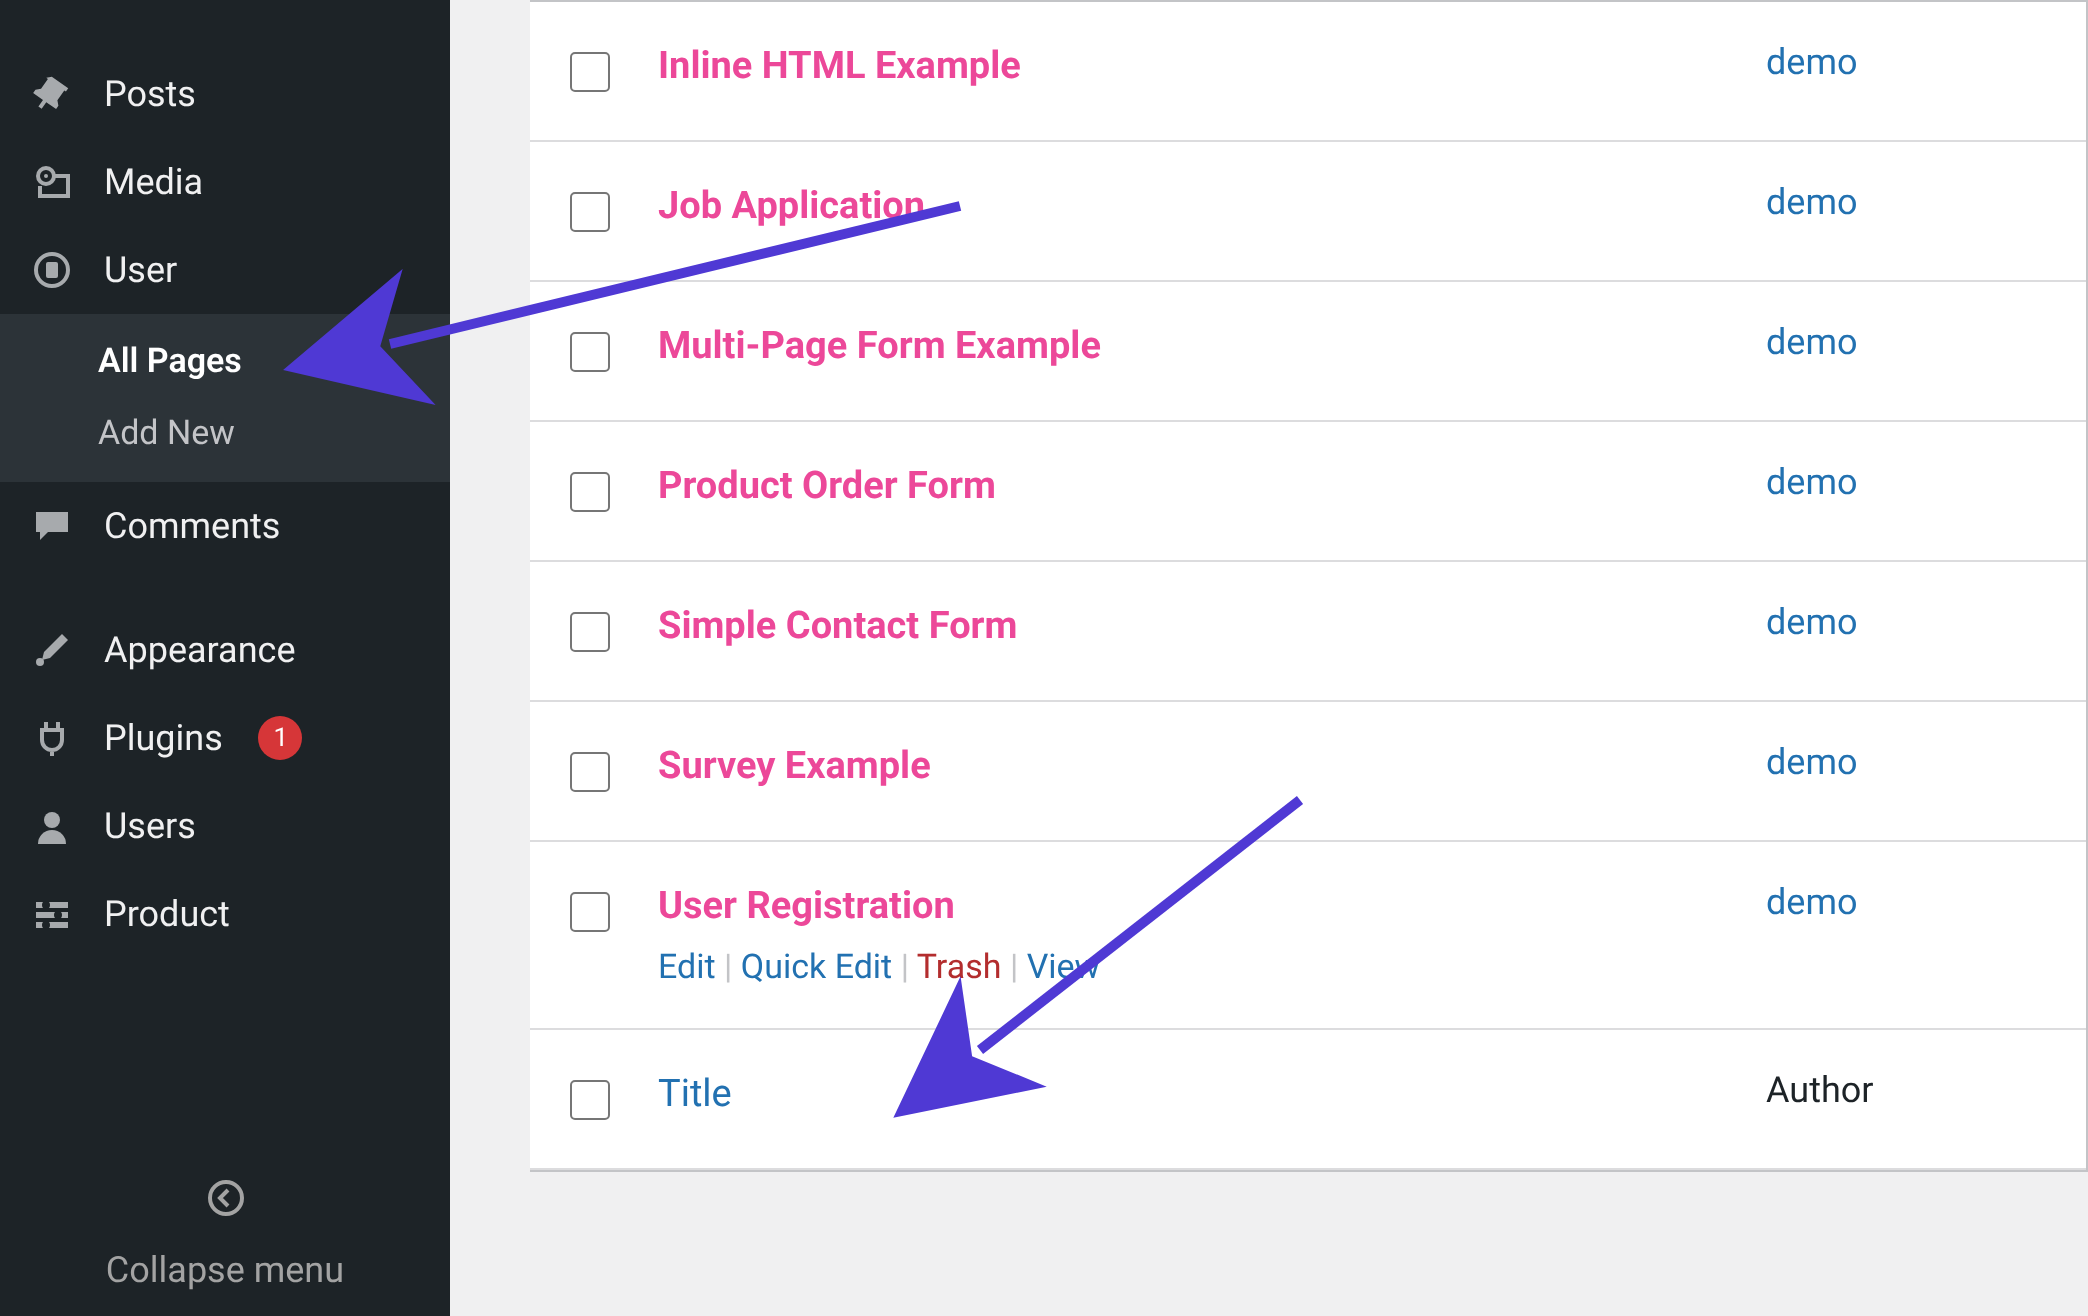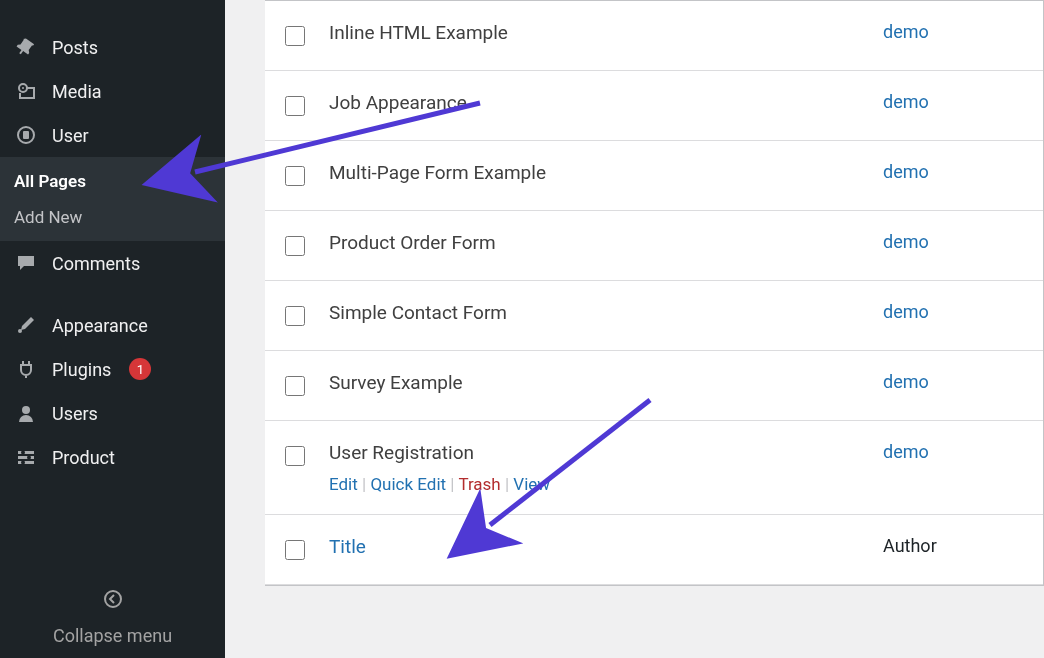--- a/index.html
+++ b/index.html
@@ -11,36 +11,36 @@
   .sidebar .spacer{height:25px;}
   .nav-item{display:flex;align-items:center;gap:14px;padding:10px 14px;color:#f0f0f1;cursor:pointer;}
   .nav-item .icon{width:24px;height:24px;display:flex;align-items:center;justify-content:center;color:#a7aaad;fill:#a7aaad;}
   .nav-item.active{background:#2271b1;color:#fff;position:relative;}
   .nav-item.active .icon{color:#fff;fill:#fff;}
   .nav-item.active::after{
     content:"";position:absolute;right:-1px;top:50%;transform:translateY(-50%);
     width:0;height:0;border-top:10px solid transparent;border-bottom:10px solid transparent;border-right:10px solid #f0f0f1;
   }
   .sub-group{background:#2c3338;padding:6px 0;}
-  .sub-item{padding:8px 14px;font-size:17px;color:#c3c4c7;cursor:pointer;}
+  .sub-item{padding:8px 14px;font-size:17px;color:#c3c4c7;cursor:pointer;margin-left:35px;}
   .sub-item.current{color:#fff;font-weight:600;}
   .nav-gap{height:18px;}
   .badge{background:#d63638;color:#fff;border-radius:50%;width:22px;height:22px;font-size:13px;display:flex;align-items:center;justify-content:center;margin-left:4px;}
   .collapse{display:flex;align-items:center;gap:14px;padding:12px 14px;color:#a3a3a3;cursor:pointer;margin-top:auto;flex-direction:column;}
   .collapse .icon{width:24px;height:24px;display:flex;align-items:center;justify-content:center;}
 
   
   .main{flex:1;background:#f0f0f1;padding:0 0 0 40px;display:flex;flex-direction:column;}
   .list{background:#fff;border:1px solid #c3c4c7;border-left:none;}
   .row{display:flex;align-items:flex-start;padding:20px 20px;border-bottom:1px solid #dcdcde;}
   .row.last{border-bottom:none;}
   .row .cb{margin-right:24px;margin-top:5px;}
   .row .cb input{width:20px;height:20px;border-radius:4px;border:1px solid #8c8f94;cursor:pointer;}
   .row .title-cell{flex:1;}
-  .row .title-link{color:#404040;font-weight:400;font-size:19px;text-decoration:none;cursor:pointer;}
+  .row .title-link{color:#ec4899;font-weight:700;font-size:19px;text-decoration:none;cursor:pointer;}
   .row .author-cell{width:140px;text-align:left;}
   .row .author-link{color:#2271b1;font-size:18px;cursor:pointer;}
   .row-actions{margin-top:10px;font-size:17px;color:#c3c4c7;}
   .row-actions a{color:#2271b1;cursor:pointer;}
   .row-actions a.trash{color:#b32d2e;}
   .header-row{background:#fff;border-top:1px solid #dcdcde;}
   .header-row .title-link{font-weight:400;color:#2271b1;text-align:center;}
   .header-row .author-cell{color:#1d2327;font-size:18px;margin-left:14px;}
 
   
@@ -159,21 +159,21 @@
   <div class="list">
 
     <div class="row">
       <span class="cb"><input type="checkbox" style=""></span>
       <div class="title-cell"><a class="title-link">Inline HTML Example</a></div>
       <div class="author-cell"><a class="author-link">demo</a></div>
     </div>
 
     <div class="row">
       <span class="cb"><input type="checkbox" style=""></span>
-      <div class="title-cell"><a class="title-link">Job Appearance</a></div>
+      <div class="title-cell"><a class="title-link">Job Application</a></div>
       <div class="author-cell"><a class="author-link">demo</a></div>
     </div>
 
     <div class="row">
       <span class="cb"><input type="checkbox" style=""></span>
       <div class="title-cell"><a class="title-link">Multi-Page Form Example</a></div>
       <div class="author-cell"><a class="author-link">demo</a></div>
     </div>
 
     <div class="row">

